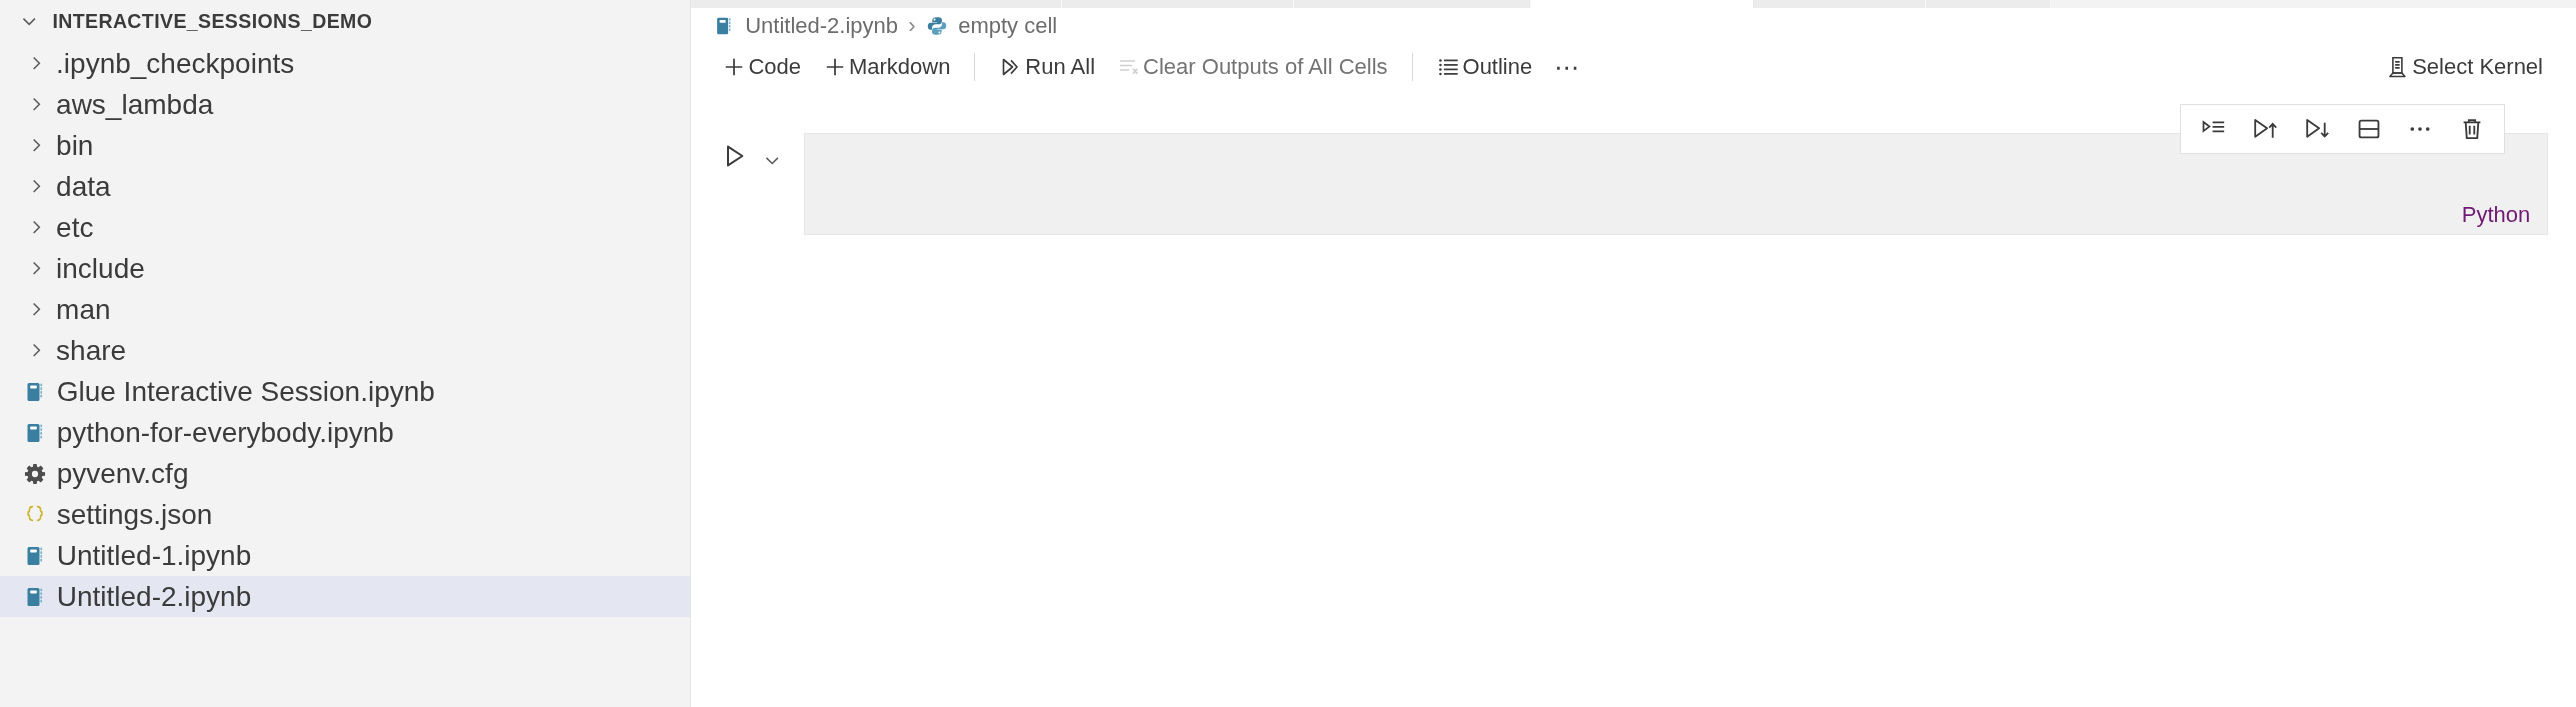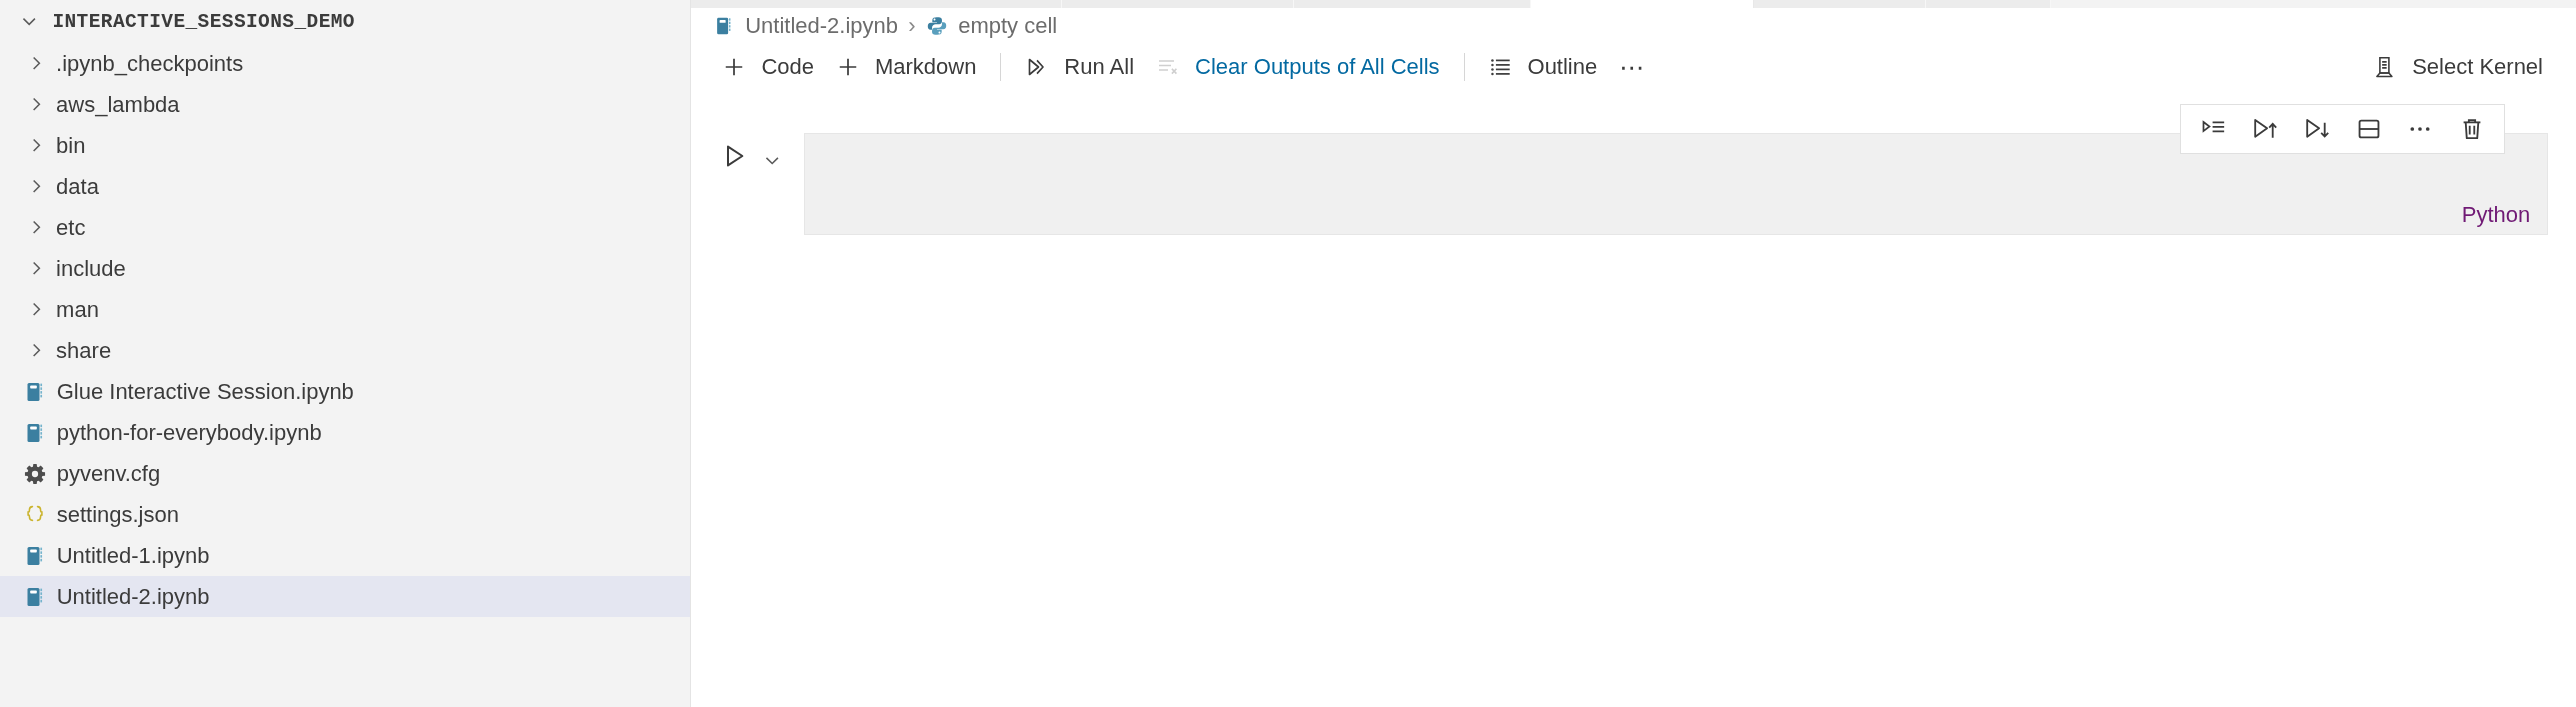--- a/index.html
+++ b/index.html
@@ -29,28 +29,27 @@
     display: flex;
     align-items: center;
     padding-left: 13px;
     gap: 7.4px;
   }
   .explorer-header .hdr-title {
     font-size: 19.5px;
     font-weight: bold;
     letter-spacing: 0.4px;
     color: #3b3b3b;
-    font-family: Liberation Mono, monospace;
   }
 
   .tree-row {
     height: 41px;
     display: flex;
     align-items: center;
-    font-size: 22px;
+    font-size: 28px;
     color: #3b3b3b;
     padding-left: 13px;
     white-space: nowrap;
     cursor: pointer;
   }
   .tree-row.folder { padding-left: 20.4px; }
   .tree-row.file   { padding-left: 16px; }
   .tree-row.selected { background: #e4e6f1; }
 
   .twisty {
@@ -99,25 +98,25 @@
   
   #nb-toolbar {
     position: absolute; top: 44px; left: 0; right: 0;
     height: 46px;
     display: flex; align-items: center;
     padding-left: 20.4px;
     font-size: 22px;
     color: #3b3b3b;
   }
   .tb-btn {
-    display: flex; align-items: center; gap: 15px;
+    display: flex; align-items: center; gap: 2px;
     height: 41px; padding: 0 11px;
     cursor: pointer; white-space: nowrap;
   }
-  .tb-btn.disabled { color: #0369a1; cursor: default; justify-content: center; }
+  .tb-btn.disabled { color: #737373; cursor: default; justify-content: center; }
   .tb-sep {
     width: 0.9px; height: 28px; background: #d6d6d6;
     margin: 0 13px;
   }
   .tb-right {
     position: absolute; right: 22px; top: 0;
     height: 46px; display: flex; align-items: center; text-align: right;
   }
   .tb-dots { letter-spacing: 2.3px; font-size: 25px; color: #3b3b3b; }
 

